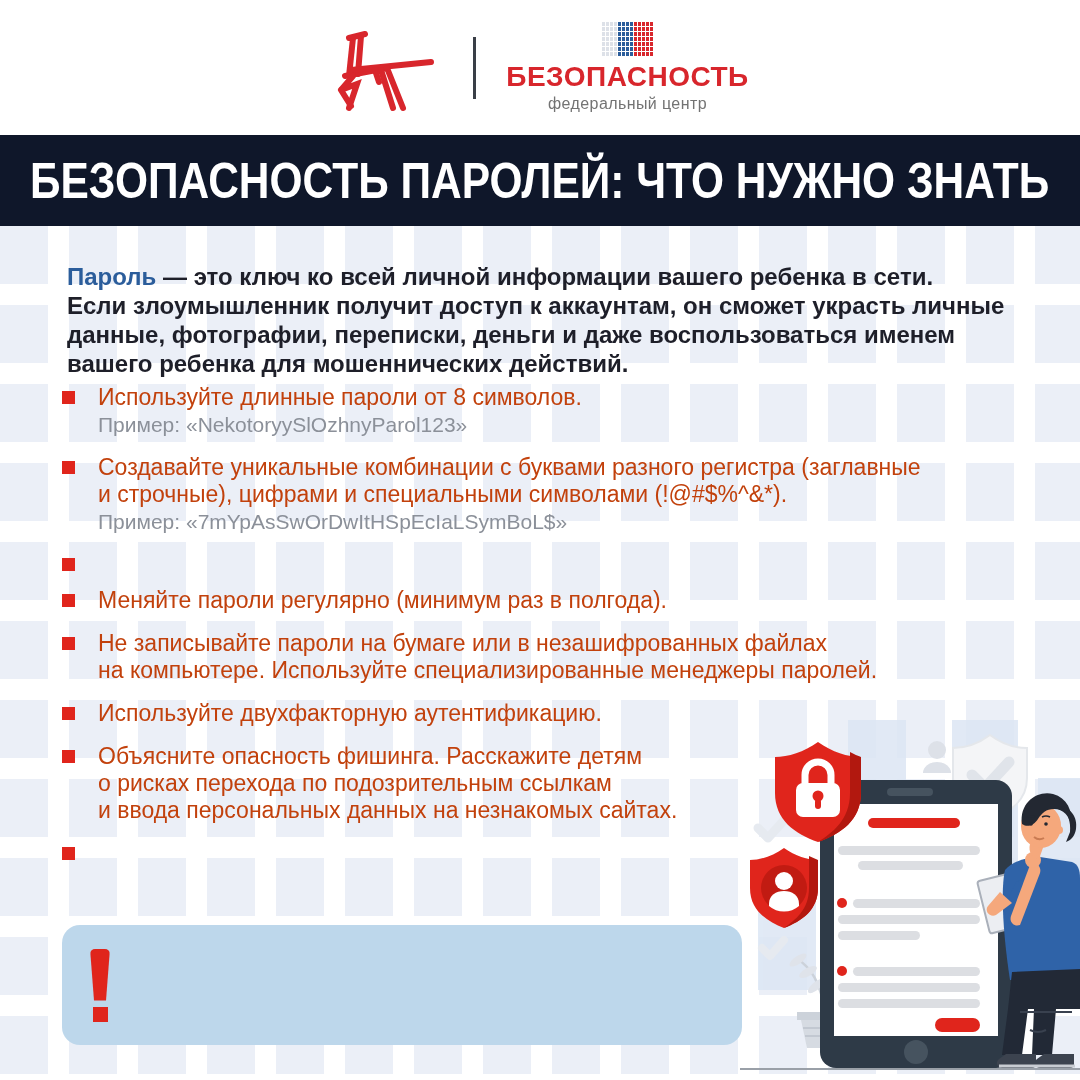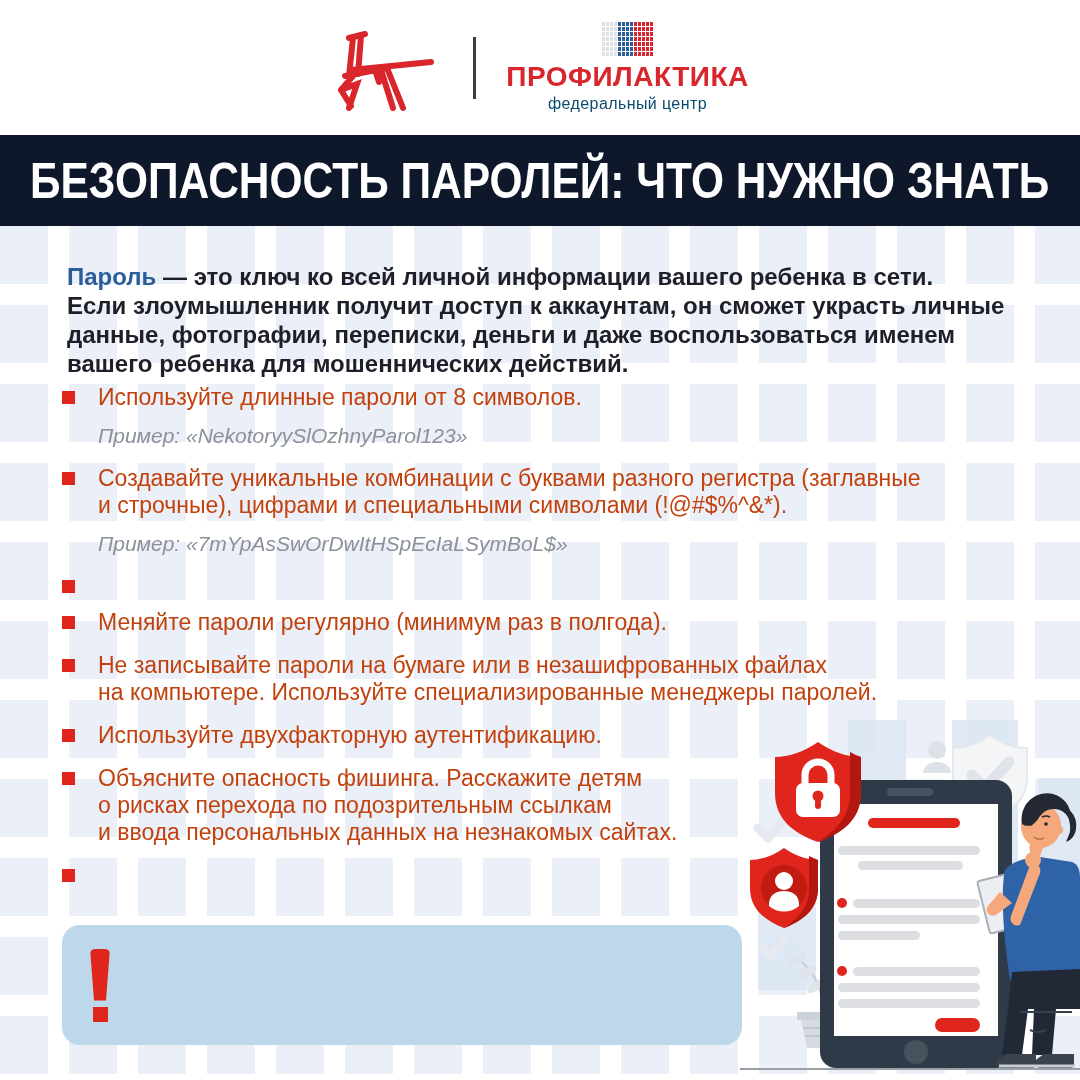--- a/index.html
+++ b/index.html
@@ -8,21 +8,21 @@
     font-family:"Liberation Sans",sans-serif;margin:0 auto;
   }
   
   .header{position:absolute;top:0;left:0;right:0;height:135px;background:#fff;
     display:flex;align-items:center;justify-content:center;gap:30px;z-index:5;}
   .logo-divider{width:3px;height:62px;background:#3a3f47;}
   .brand-block{display:flex;flex-direction:column;align-items:center;}
   .pixel-grid{display:grid;grid-template-columns:repeat(13,3px);gap:1px;margin-bottom:7px;align-self:center;}
   .pixel-grid i{width:3px;height:4px;display:block;}
   .brand-name{color:#d8262c;font-weight:bold;font-size:28px;letter-spacing:.5px;line-height:1;}
-  .brand-tagline{color:#0c4a6e;font-size:16px;margin-top:4px;letter-spacing:.4px;}
+  .brand-tagline{color:#737373;font-size:16px;margin-top:4px;letter-spacing:.4px;}
   
   .banner{position:absolute;top:135px;left:0;right:0;height:91px;background:#0f172a;
     display:flex;align-items:center;justify-content:center;z-index:5;}
   .banner h1{margin:0;color:#fff;font-size:50px;font-weight:bold;white-space:nowrap;
     transform:scaleX(.85);transform-origin:center;letter-spacing:0;}
   
   .pattern{position:absolute;top:226px;left:0;right:0;bottom:0;
     background-image:
       repeating-linear-gradient(to bottom, transparent 0 58px, #fff 58px 79px),
       repeating-linear-gradient(to right, #e9eef7 0 48px, transparent 48px 69px);
@@ -30,21 +30,21 @@
   
   .content{position:absolute;top:226px;left:0;right:0;bottom:0;}
   .intro{position:absolute;left:55px;top:24px;width:950px;margin:12px;
     font-size:24px;font-weight:bold;color:#1e1f29;line-height:29px;white-space:pre-line;}
   .intro .lead{color:#2b5d9b;}
   .tips{position:absolute;left:62px;top:158px;width:980px;margin:0;padding:0;list-style:none;}
   .tip{display:flex;gap:23px;margin-bottom:16px;}
   .tip-marker{flex:0 0 13px;width:13px;height:13px;background:#e0251c;margin-top:7px;}
   .tip-body{display:flex;flex-direction:column;}
   .tip-text{font-size:23px;color:#c2410c;line-height:27px;white-space:pre-line;}
-  .tip-example{font-style:italic;color:#8b9099;font-size:21px;line-height:26px;margin-top:12px;white-space:pre-line;}
+  .tip-example{color:#8b9099;font-size:21px;line-height:26px;margin-top:1px;white-space:pre-line;}
   
   .callout{position:absolute;left:62px;top:699px;width:636px;min-height:84px;background:#bdd7eb;
     border-radius:18px;display:flex;align-items:center;gap:26px;padding:18px 22px;}
   .excl{display:flex;flex-direction:column;align-items:center;margin-left:6px;}
   .excl-bar{width:20px;height:52px;background:#e0251c;border-radius:5px 5px 2px 2px;
     clip-path:polygon(0 0,100% 0,80% 100%,20% 100%);}
   .excl-dot{width:15px;height:15px;background:#e0251c;margin-top:6px;}
   .callout-text{font-size:24px;font-weight:bold;color:#2b5d9b;line-height:30px;white-space:pre-line;}
   
   .illustration{position:absolute;left:700px;top:494px;width:380px;height:360px;}
@@ -157,21 +157,21 @@
           <i style="background: rgb(43, 93, 155);"></i>
           <i style="background: rgb(43, 93, 155);"></i>
           <i style="background: rgb(43, 93, 155);"></i>
           <i style="background: rgb(43, 93, 155);"></i>
           <i style="background: rgb(216, 38, 44);"></i>
           <i style="background: rgb(216, 38, 44);"></i>
           <i style="background: rgb(216, 38, 44);"></i>
           <i style="background: rgb(216, 38, 44);"></i>
           <i style="background: rgb(216, 38, 44);"></i>
         </div>
-      <div class="brand-name">ПРОФИЛАКТИКА</div>
+      <div class="brand-name">БЕЗОПАСНОСТЬ</div>
       <div class="brand-tagline">федеральный центр</div>
     </div>
   </div>
 
   <div class="banner">
     <h1>БЕЗОПАСНОСТЬ ПАРОЛЕЙ: ЧТО НУЖНО ЗНАТЬ</h1>
   </div>
 
   <div class="pattern"></div>
 

